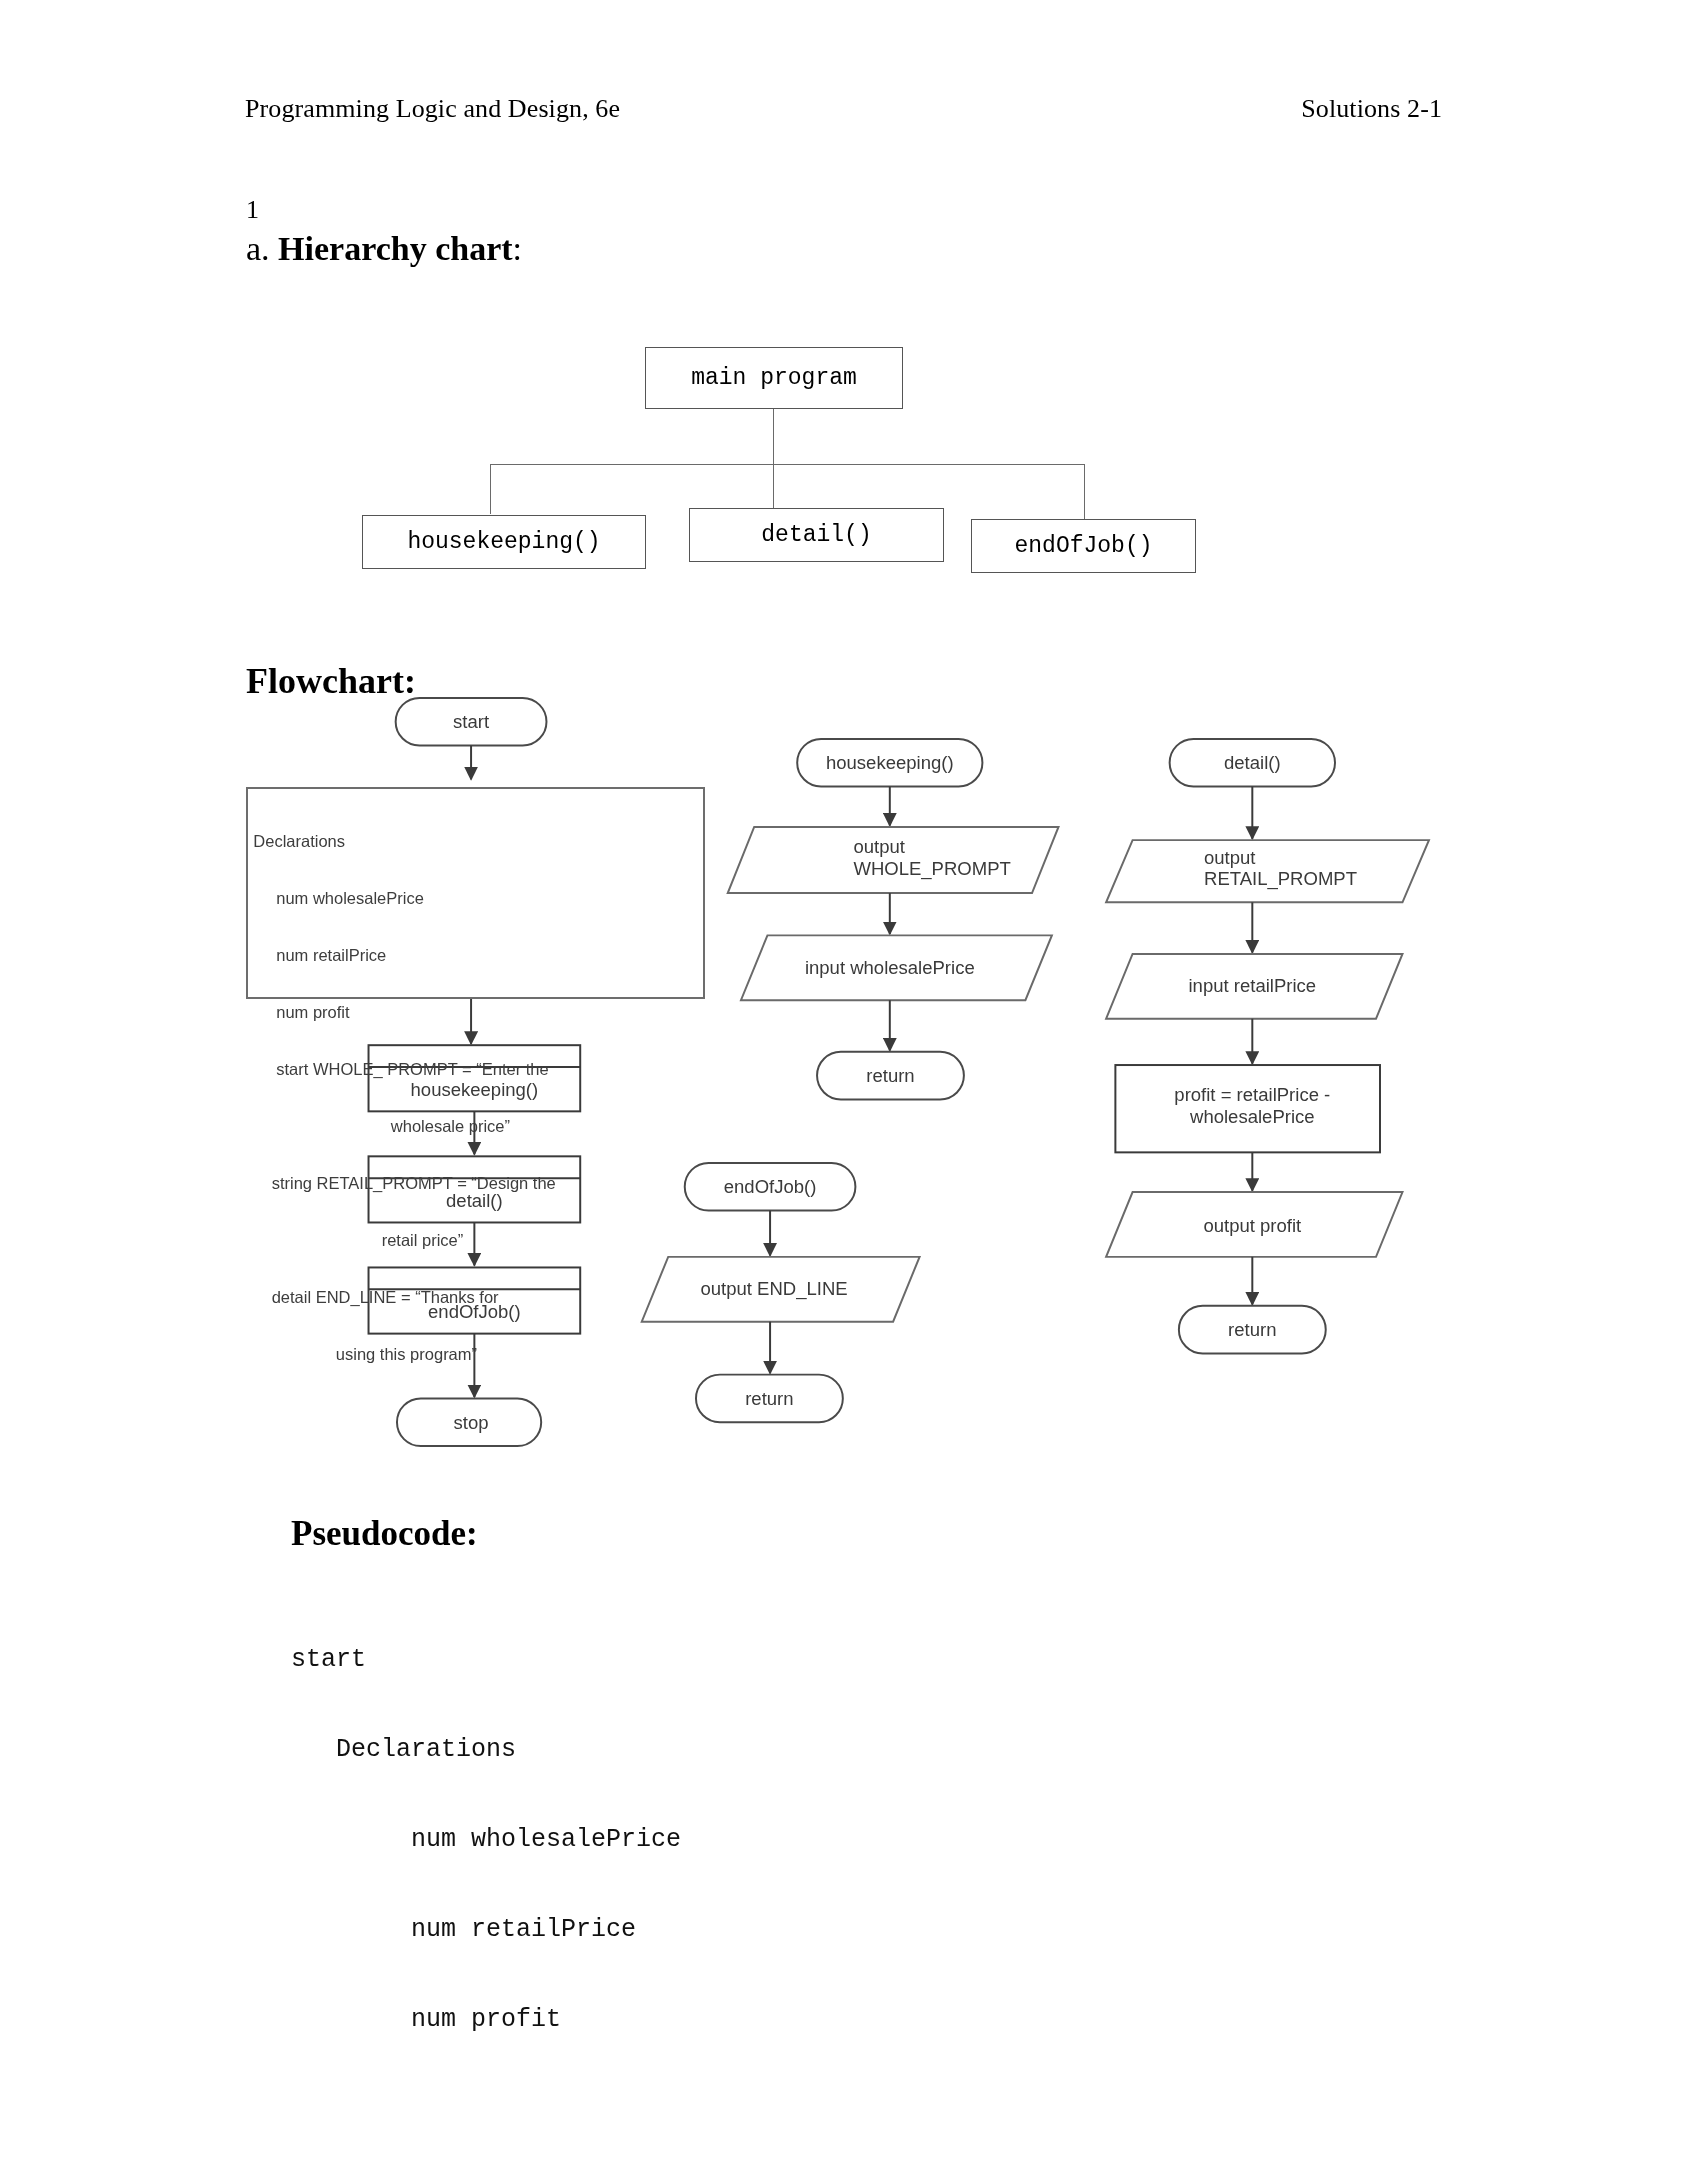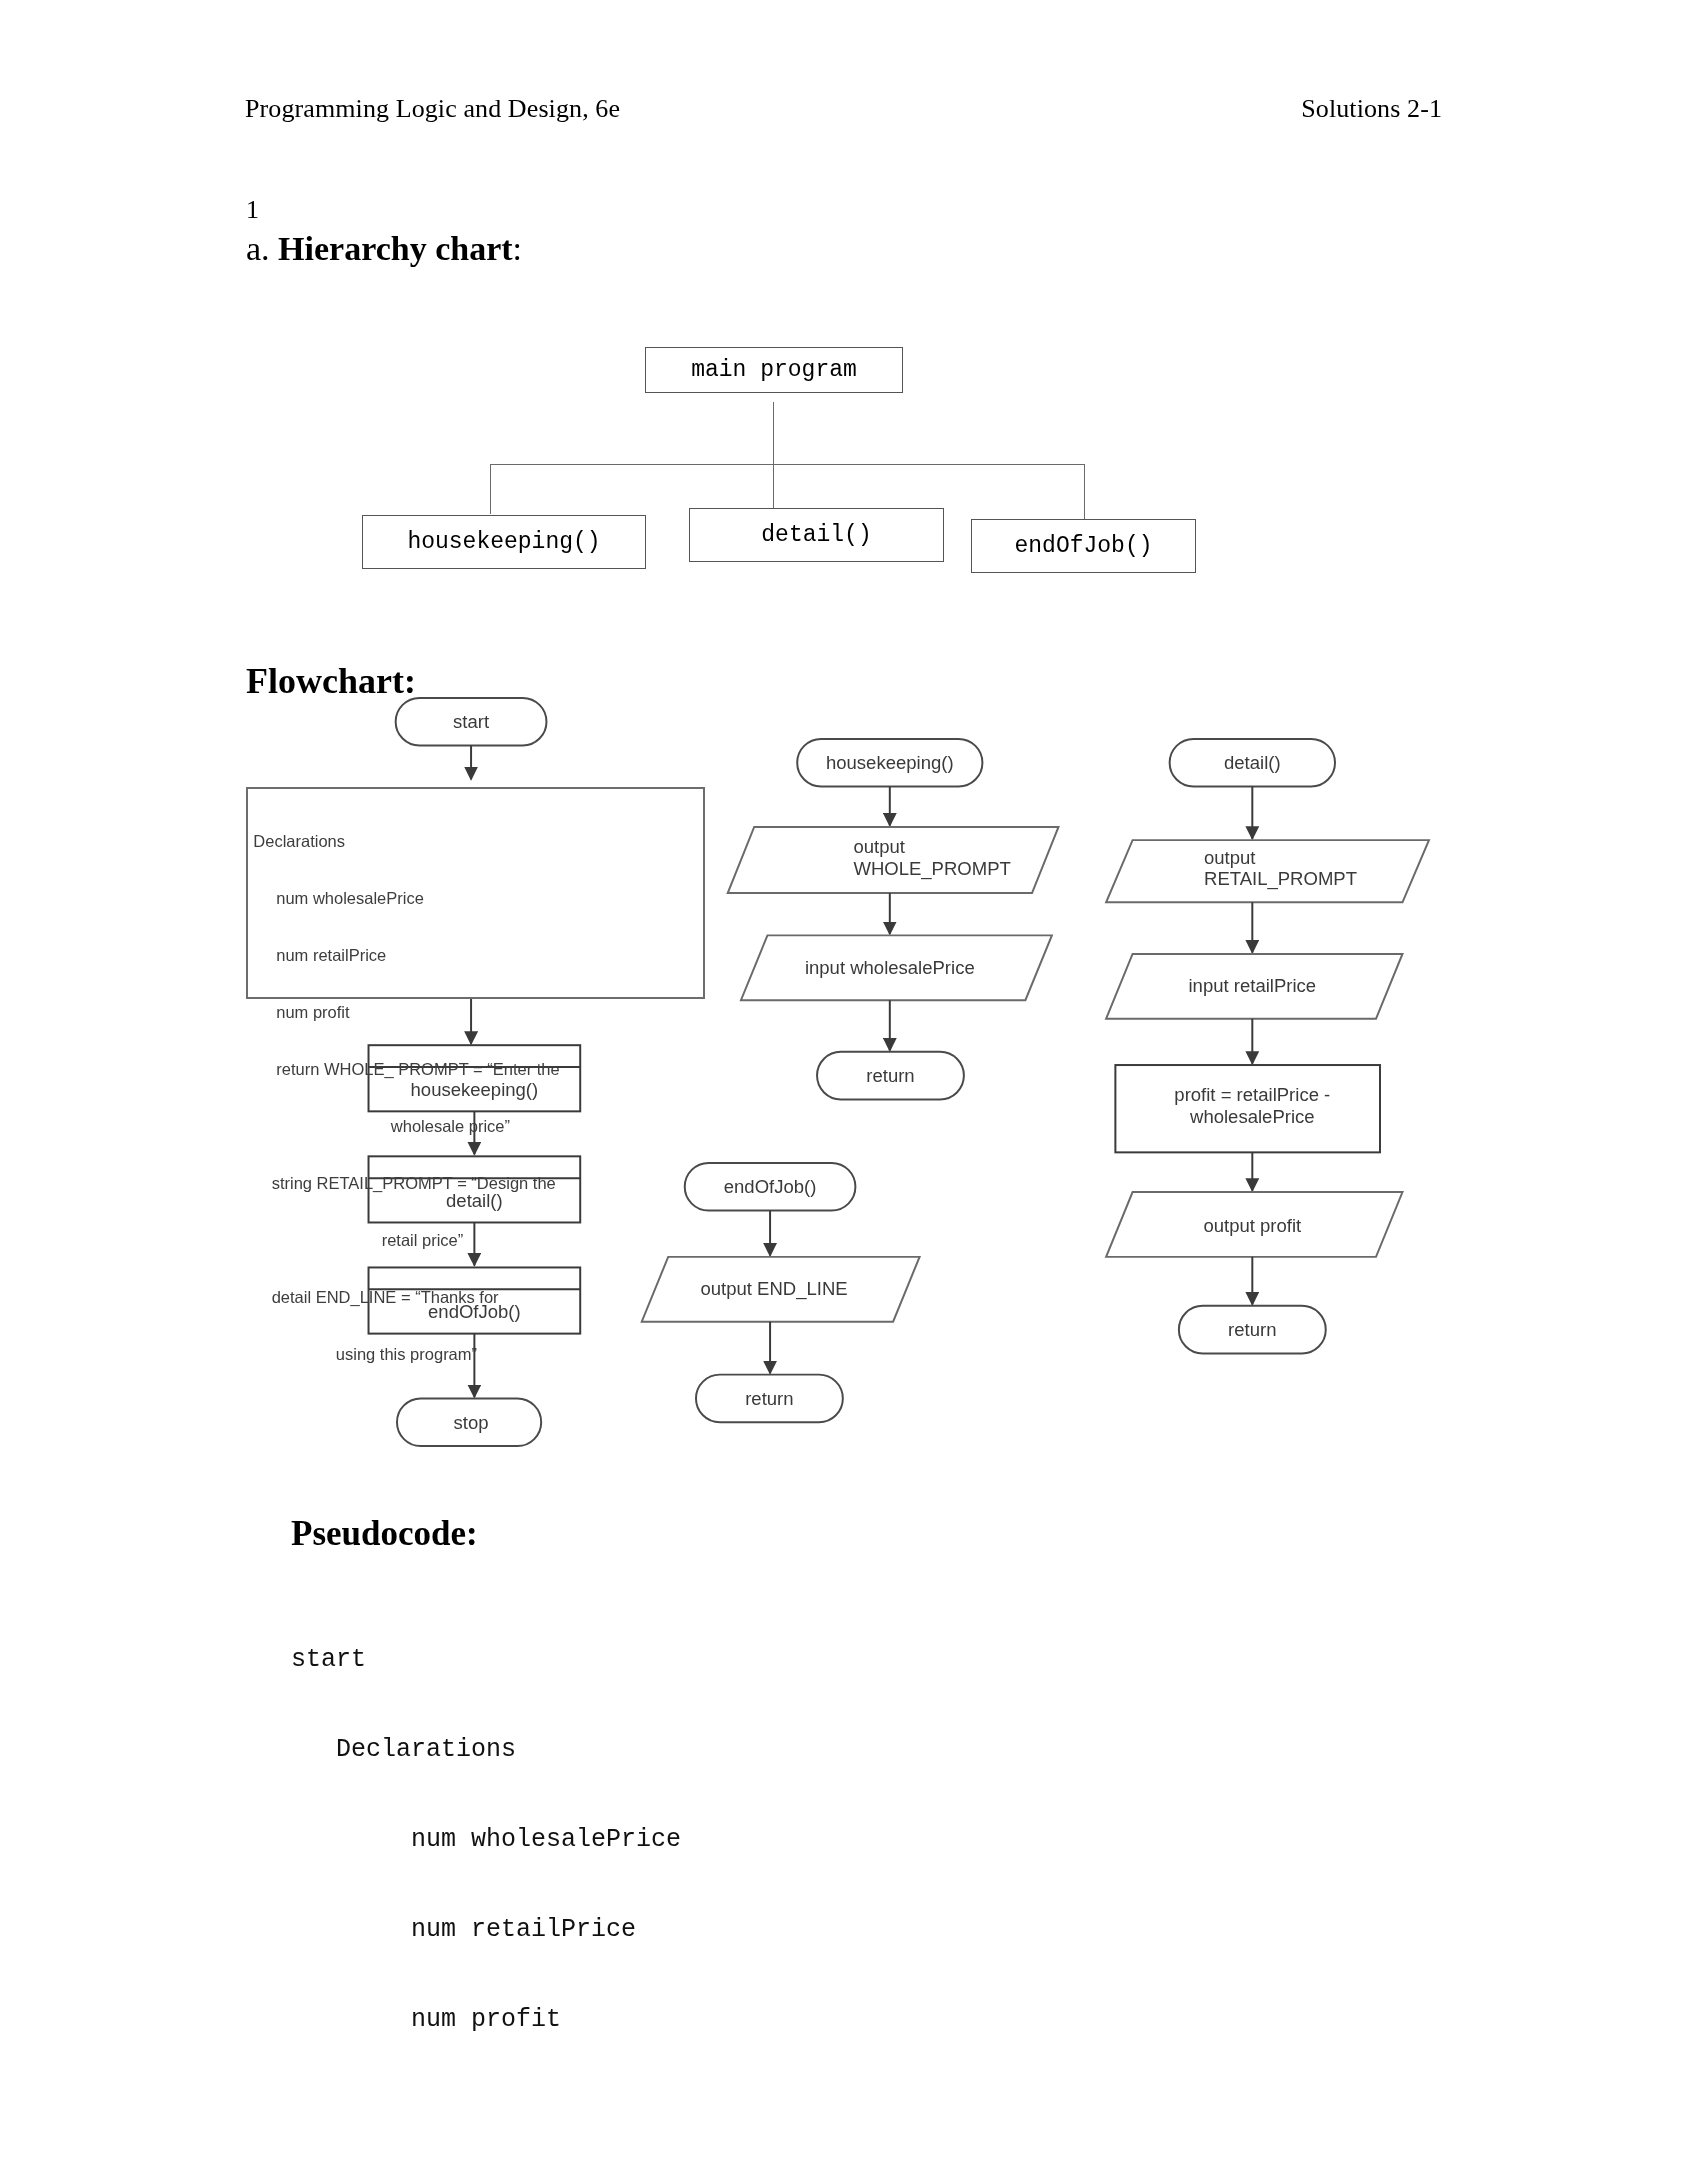--- a/index.html
+++ b/index.html
@@ -83,21 +83,21 @@
     box-sizing: border-box;
     background: #fff;
     font-family: "Liberation Mono", monospace;
     font-size: 23px;
     display: flex;
     align-items: center;
     justify-content: center;
     color: #000;
     pointer-events: auto;
   }
-  #hbox-main      { left: 645px; top: 347px;  width: 258px;  height: 46px; }
+  #hbox-main      { left: 645px; top: 347px;  width: 258px;  height: 62px; }
   #hbox-house     { left: 362px; top: 515px;  width: 284px;  height: 54px; }
   #hbox-detail    { left: 689px; top: 508px; width: 255px;  height: 54px; }
   #hbox-endofjob  { left: 971px; top: 519px; width: 225px;  height: 54px; }
 
   .hline {
     position: absolute;
     background: #6a6a6a;
     pointer-events: none;
   }
 
@@ -270,21 +270,21 @@
       <text x="1893" y="2020">return</text>
     </g>
   </svg>
 
   <div class="declbox">
     <div class="decl-text">
       <div class="decl-line">Declarations</div>
       <div class="decl-line">     num wholesalePrice</div>
       <div class="decl-line">     num retailPrice</div>
       <div class="decl-line">     num profit</div>
-      <div class="decl-line">     return WHOLE_ PROMPT = “Enter the</div>
+      <div class="decl-line">     start WHOLE_ PROMPT = “Enter the</div>
       <div class="decl-line">                              wholesale price”</div>
       <div class="decl-line">    string RETAIL_PROMPT = “Design the</div>
       <div class="decl-line">                            retail price”</div>
       <div class="decl-line">    detail END_LINE = “Thanks for</div>
       <div class="decl-line">                  using this program”</div>
     </div>
   </div>
 
   <div class="pseudocode-label">Pseudocode:</div>
 

